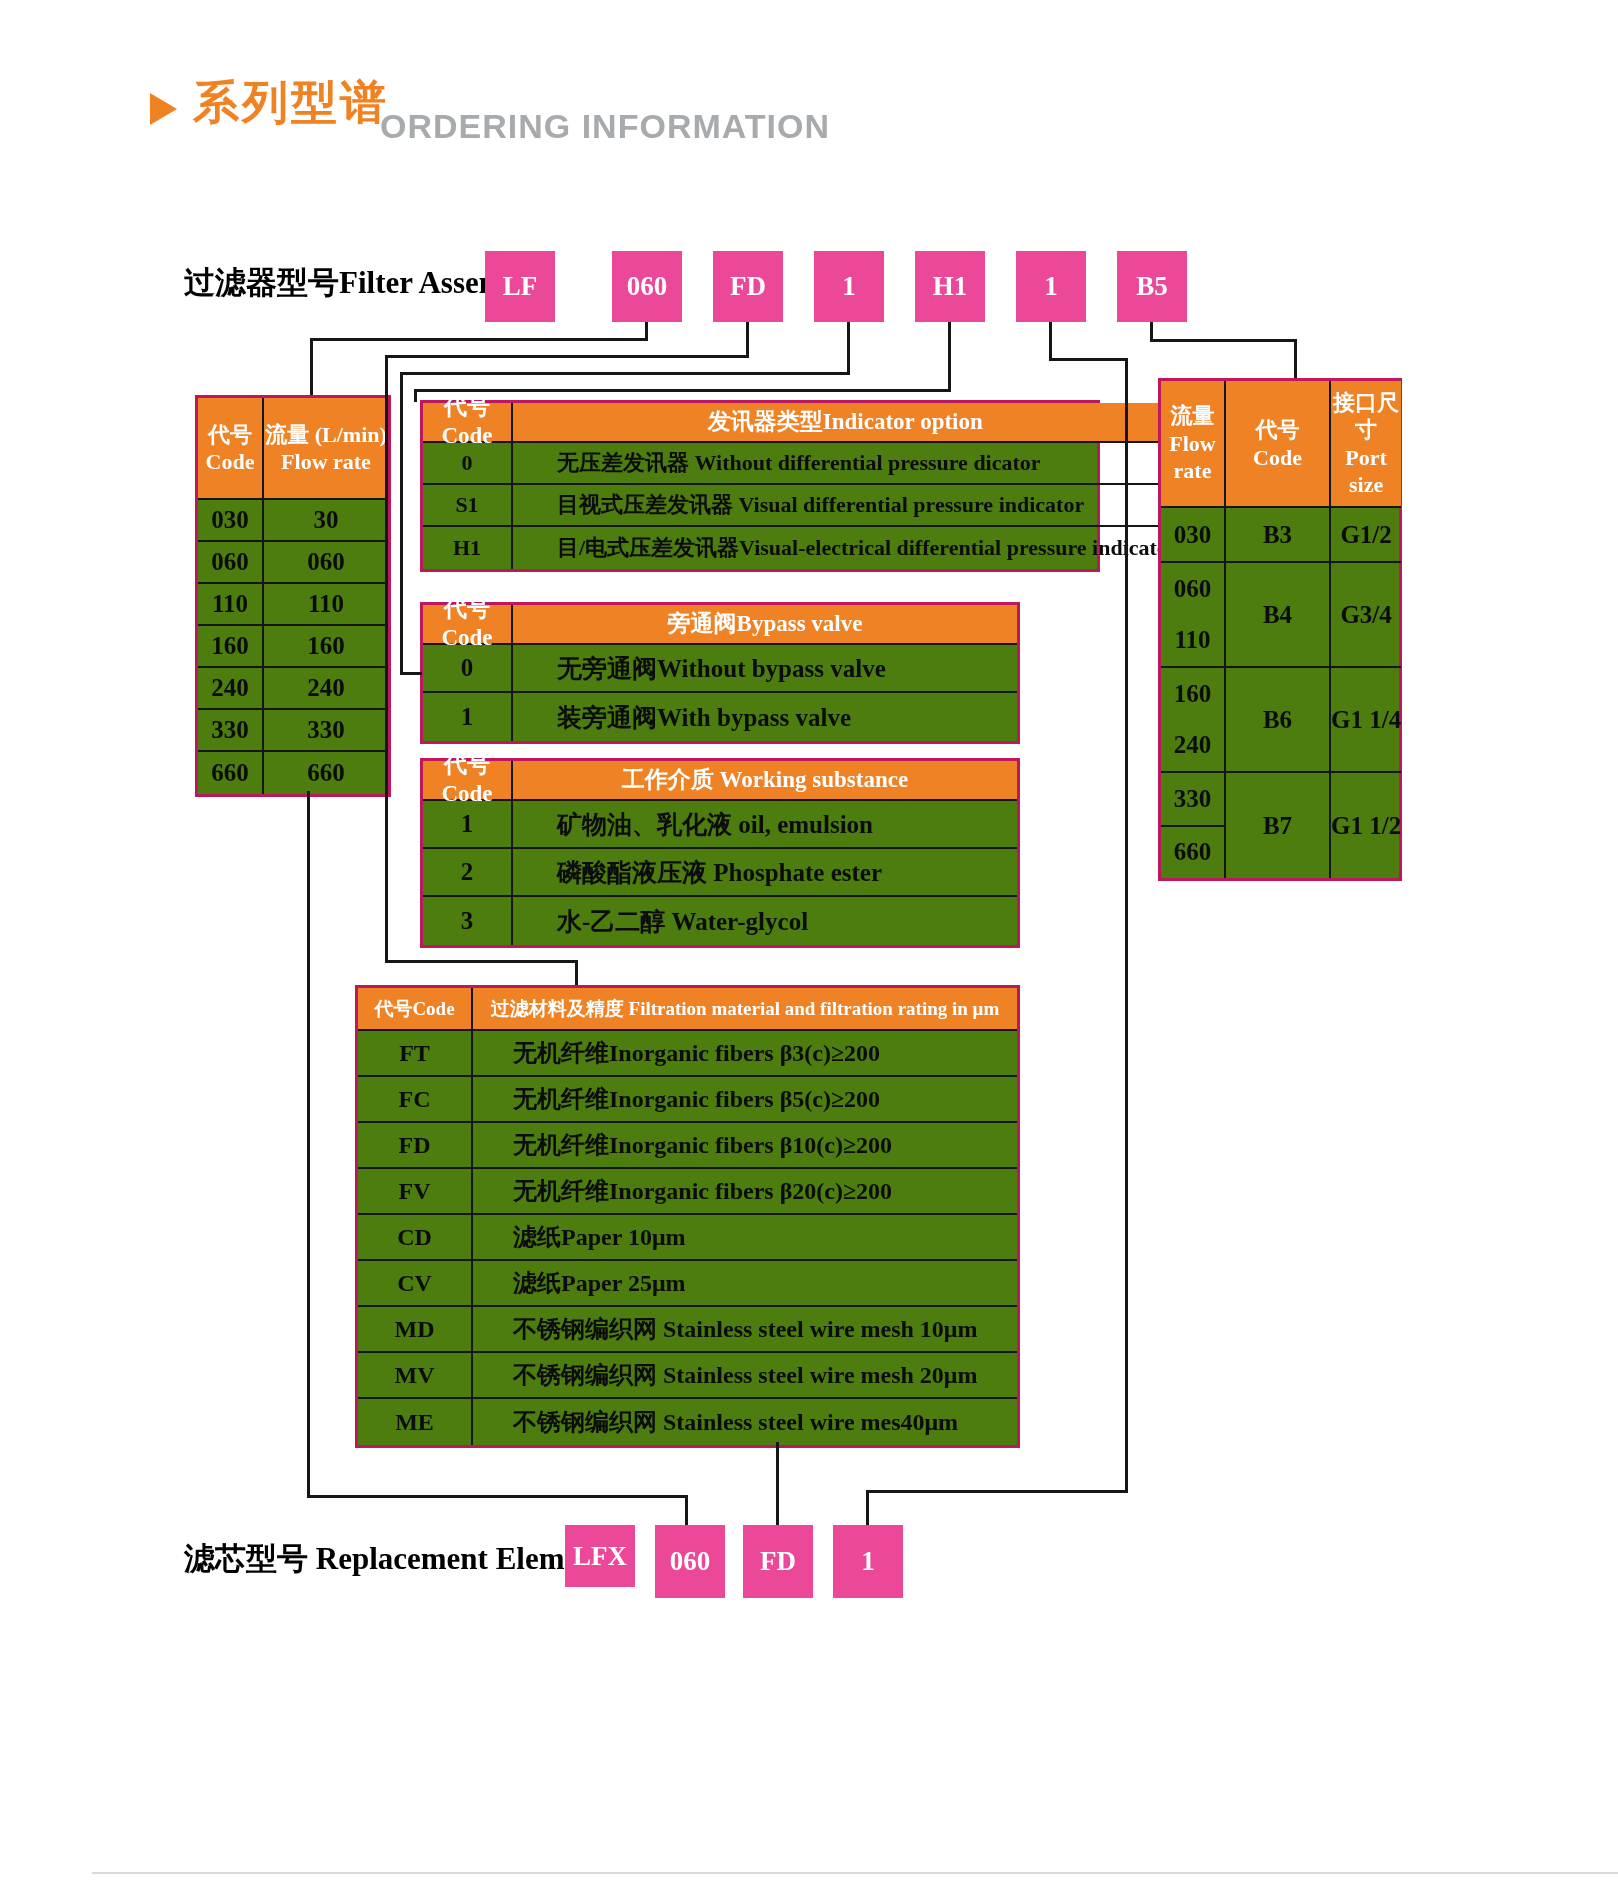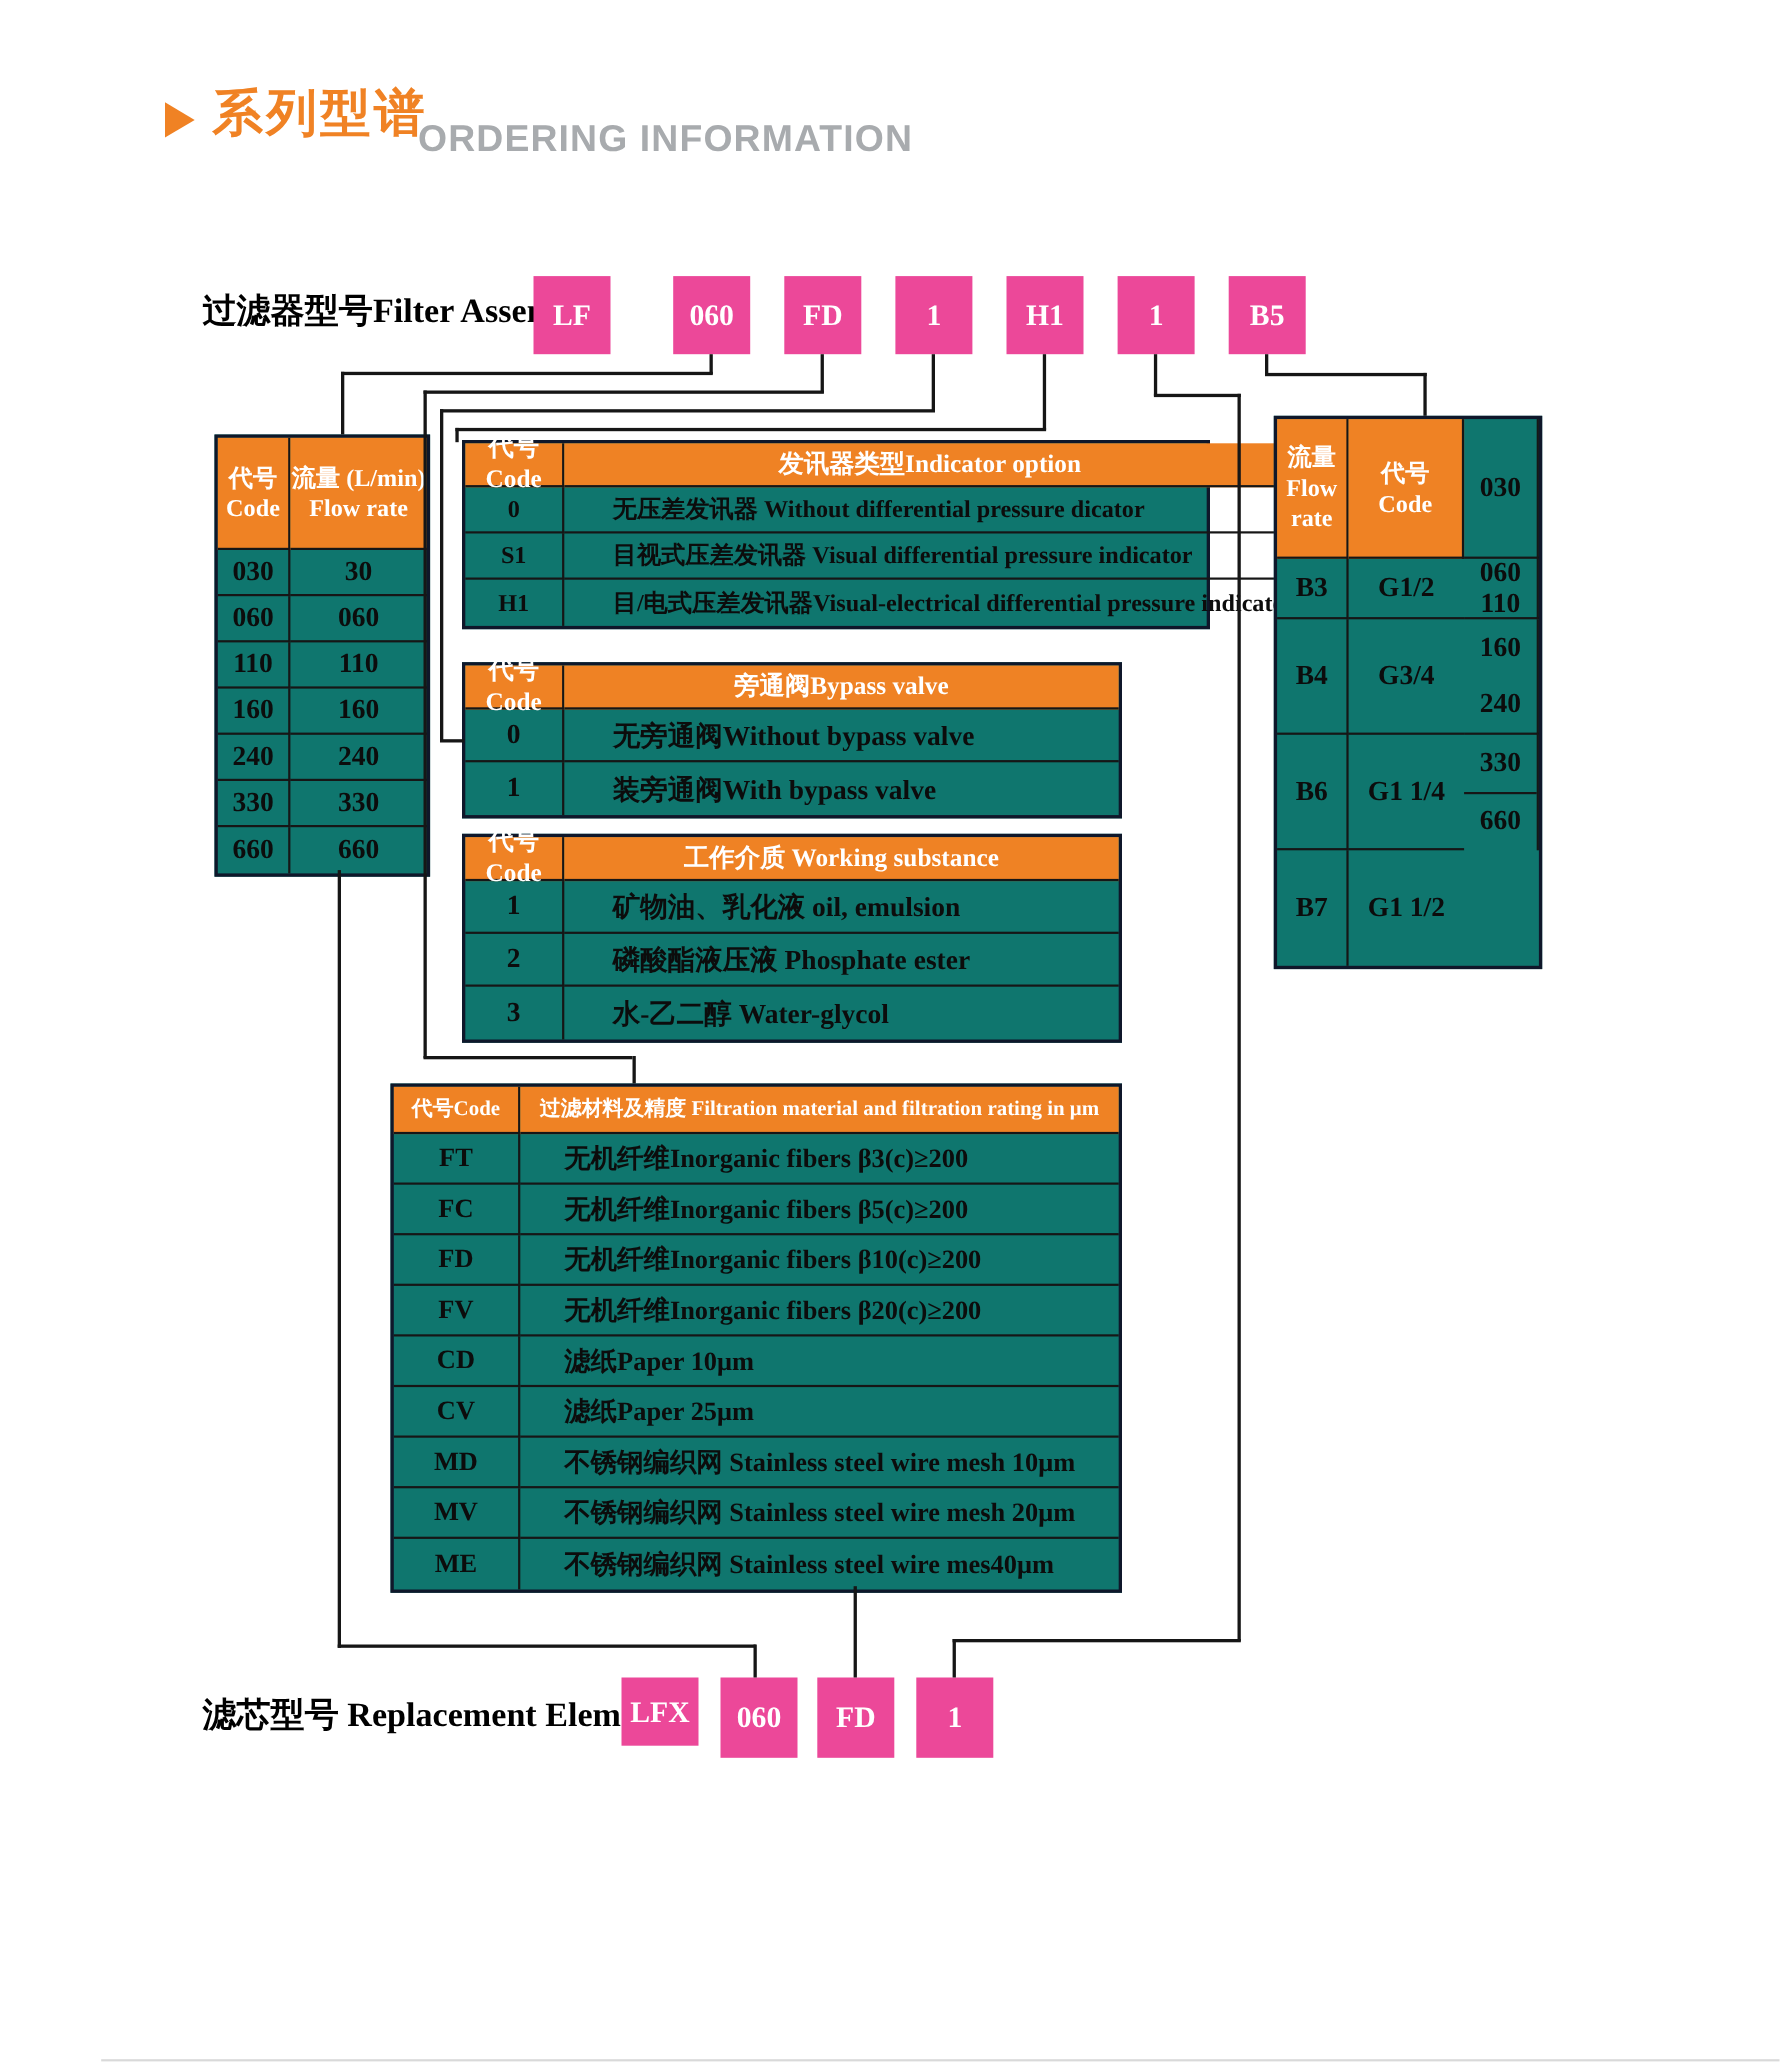--- a/index.html
+++ b/index.html
@@ -16,21 +16,21 @@
   .row-label{position:absolute;font-size:31px;font-weight:bold;color:#000;white-space:nowrap;}
   #assembly-label{left:184px;top:262px;}
   #element-label{left:184px;top:1538px;}
   
   .codebox{position:absolute;width:70px;background:#ec4899;color:#fff;
            display:flex;align-items:center;justify-content:center;
            font-size:27px;font-weight:bold;}
   
   .ln{position:absolute;background:#161616;}
   
-  .gtable{position:absolute;display:grid;border:3px solid #0f172a;background:#0f766e;box-sizing:border-box;}
+  .gtable{position:absolute;display:grid;border:3px solid #be185d;background:#4d7c0f;box-sizing:border-box;}
   .gtable .cell{border-right:2px solid #161616;border-bottom:2px solid #161616;
                 display:flex;align-items:center;justify-content:center;
                 box-sizing:border-box;overflow:visible;white-space:nowrap;}
   .gtable .cell.last-col{border-right:none;}
   .gtable .cell.last-row{border-bottom:none;}
   .gtable .th{background:#ef8224;color:#fff;font-weight:bold;text-align:center;
               white-space:pre-line;line-height:1.25;}
   .gtable .td{font-weight:bold;color:#0c0c0c;}
   .gtable .desc{justify-content:flex-start;padding-left:44px;}
   #flow-table{left:195px;top:395px;width:196px;grid-template-columns:66px 1fr;
@@ -155,20 +155,22 @@
       <div class="cell td last-col desc">不锈钢编织网 Stainless steel wire mesh 20μm</div>
       <div class="cell td last-row">ME</div>
       <div class="cell td last-col last-row desc">不锈钢编织网 Stainless steel wire mes40μm</div>
     </div>
   <div class="gtable" id="port-table">
       <div class="cell th">流量
 Flow
 rate</div>
       <div class="cell th">代号
 Code</div>
+      <div class="cell th last-col">接口尺寸
+Port size</div>
       <div class="cell td">
         <div class="flow-stack">
           <div class="fv">030</div>
         </div>
       </div>
       <div class="cell td">B3</div>
       <div class="cell td last-col">G1/2</div>
       <div class="cell td">
         <div class="flow-stack">
           <div class="fv">060</div>

